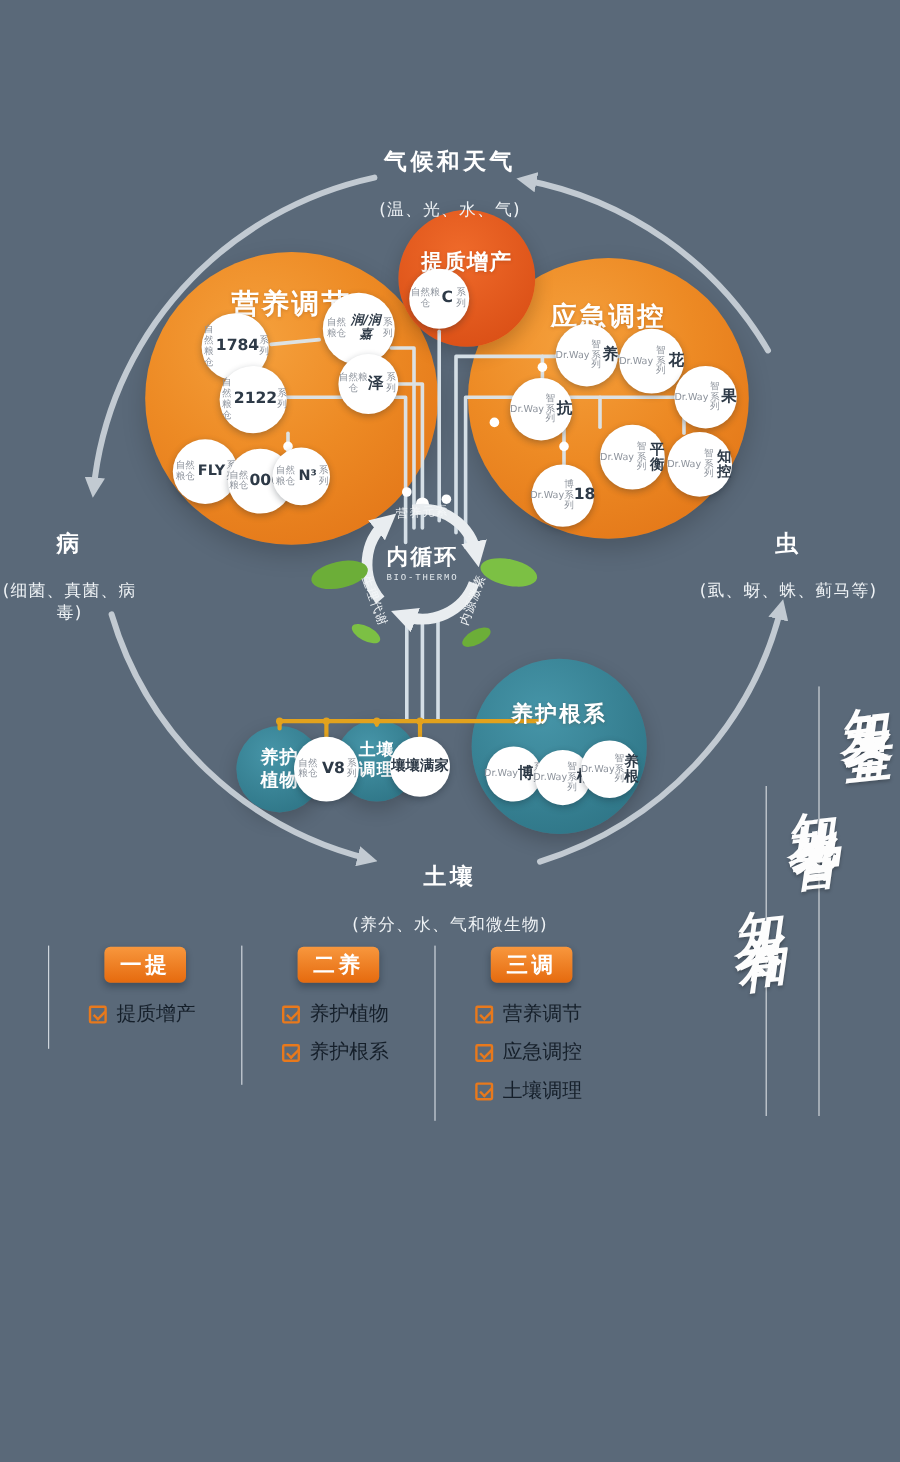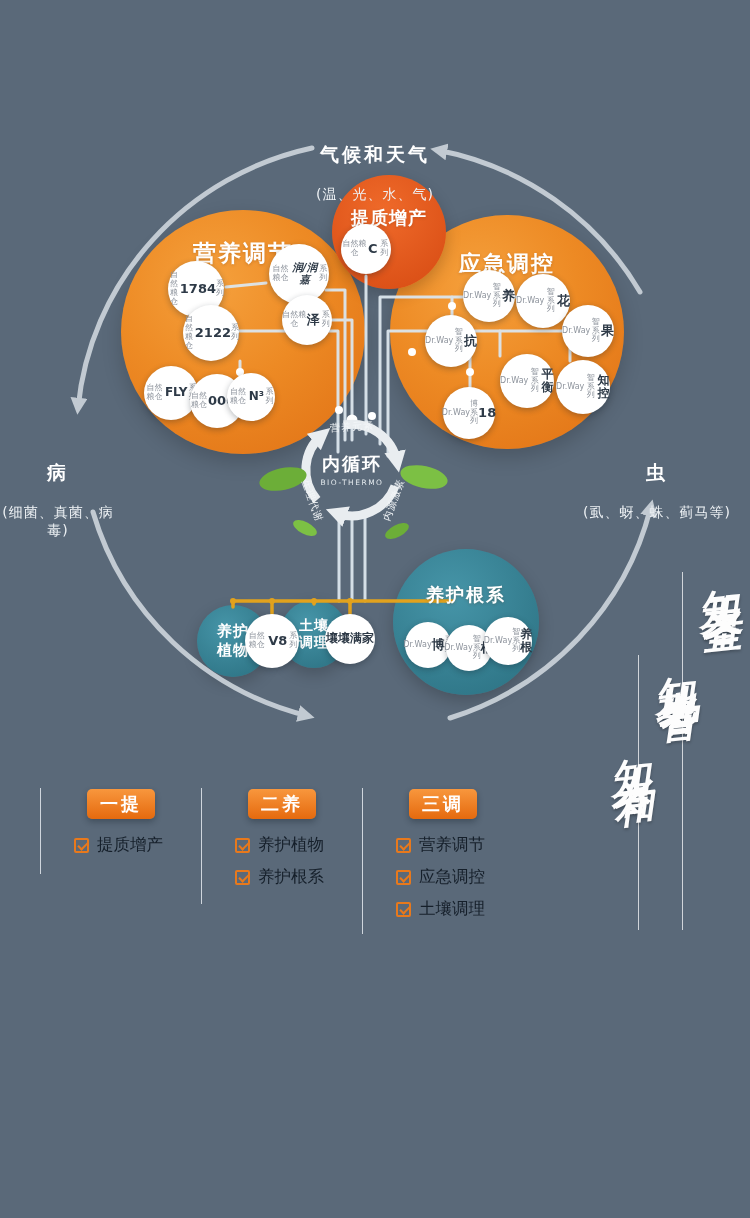--- a/index.html
+++ b/index.html
@@ -19,26 +19,26 @@
   
   .gtitle{position:absolute;z-index:3;color:#fff;font-weight:bold;text-align:center;letter-spacing:2px;text-shadow:0 1px 3px rgba(90,40,0,.25);}
   
   .prod{position:absolute;z-index:3;background:#fff;border-radius:50%;display:flex;align-items:center;justify-content:center;text-align:center;box-shadow:0 2px 6px rgba(15,25,35,.3);line-height:1.12;}
   .prod .ps{font-size:8px;color:#8d939c;letter-spacing:0;}
   .prod .pm{font-size:13px;font-weight:bold;color:#2e3a47;}
   .prod .f12{font-size:12px;}
   .prod .f11{font-size:10.5px;font-style:italic;}
   
   .cyc{position:absolute;z-index:3;text-align:center;color:#fff;}
-  .cyc .l{font-size:19px;font-weight:bold;letter-spacing:3px;margin-top:20px;}
+  .cyc .l{font-size:19px;font-weight:bold;letter-spacing:3px;}
   .cyc .s{font-size:14px;margin-top:18px;color:#eef2f5;letter-spacing:1px;}
   
   .hub-box{position:absolute;z-index:3;text-align:center;}
   .hub-t{font-size:18px;font-weight:bold;color:#fff;letter-spacing:2px;}
-  .hub-s{font-size:7.5px;color:#e3e9ed;letter-spacing:1.5px;margin-top:2px;}
+  .hub-s{font-size:7.5px;color:#e3e9ed;letter-spacing:1.5px;margin-top:2px;font-family:Liberation Mono, monospace;}
   .hub-lab{position:absolute;z-index:3;font-size:10px;color:#f3f6f8;letter-spacing:1px;text-align:center;}
   
   .calli{position:absolute;z-index:3;writing-mode:vertical-rl;color:#fdfdfd;
     font-family:"DejaVu Serif","Liberation Serif",serif;font-style:italic;font-weight:bold;
     font-size:40px;letter-spacing:9px;transform:rotate(-6deg);text-shadow:0 2px 3px rgba(0,0,0,.22);}
   .vl{position:absolute;width:1px;background:rgba(255,255,255,.72);z-index:2;}
   
   .dv{position:absolute;width:1px;background:rgba(236,241,246,.8);z-index:3;}
   .scol{position:absolute;z-index:3;top:789px;width:152px;}
   .badge{width:68px;height:30px;margin-left:13px;border-radius:5px;
@@ -246,20 +246,24 @@
     <div class="s">(温、光、水、气)</div>
   </div>
   <div class="cyc" style="left:2px;top:440px;width:112px">
     <div class="l">病</div>
     <div class="s">(细菌、真菌、病毒)</div>
   </div>
   <div class="cyc" style="left:582px;top:440px;width:150px">
     <div class="l">虫</div>
     <div class="s">(虱、蚜、蛛、蓟马等)</div>
   </div>
+  <div class="cyc" style="left:285px;top:718px;width:180px">
+    <div class="l">土壤</div>
+    <div class="s">(养分、水、气和微生物)</div>
+  </div>
 
   <div class="hub-box" style="left:311px;top:452px;width:82px">
     <div class="hub-t">内循环</div>
     <div class="hub-s">BIO-THERMO</div>
   </div>
   <div class="hub-lab" style="left:312px;top:420px;width:80px;transform:rotate(-4deg)">营养元素</div>
   <div class="hub-lab" style="left:288px;top:494px;width:48px;transform:rotate(70deg)">生理代谢</div>
   <div class="hub-lab" style="left:370px;top:493px;width:48px;transform:rotate(-70deg)">内源激素</div>
 
   <div class="calli" style="left:688px;top:558px">知天者圣</div>

